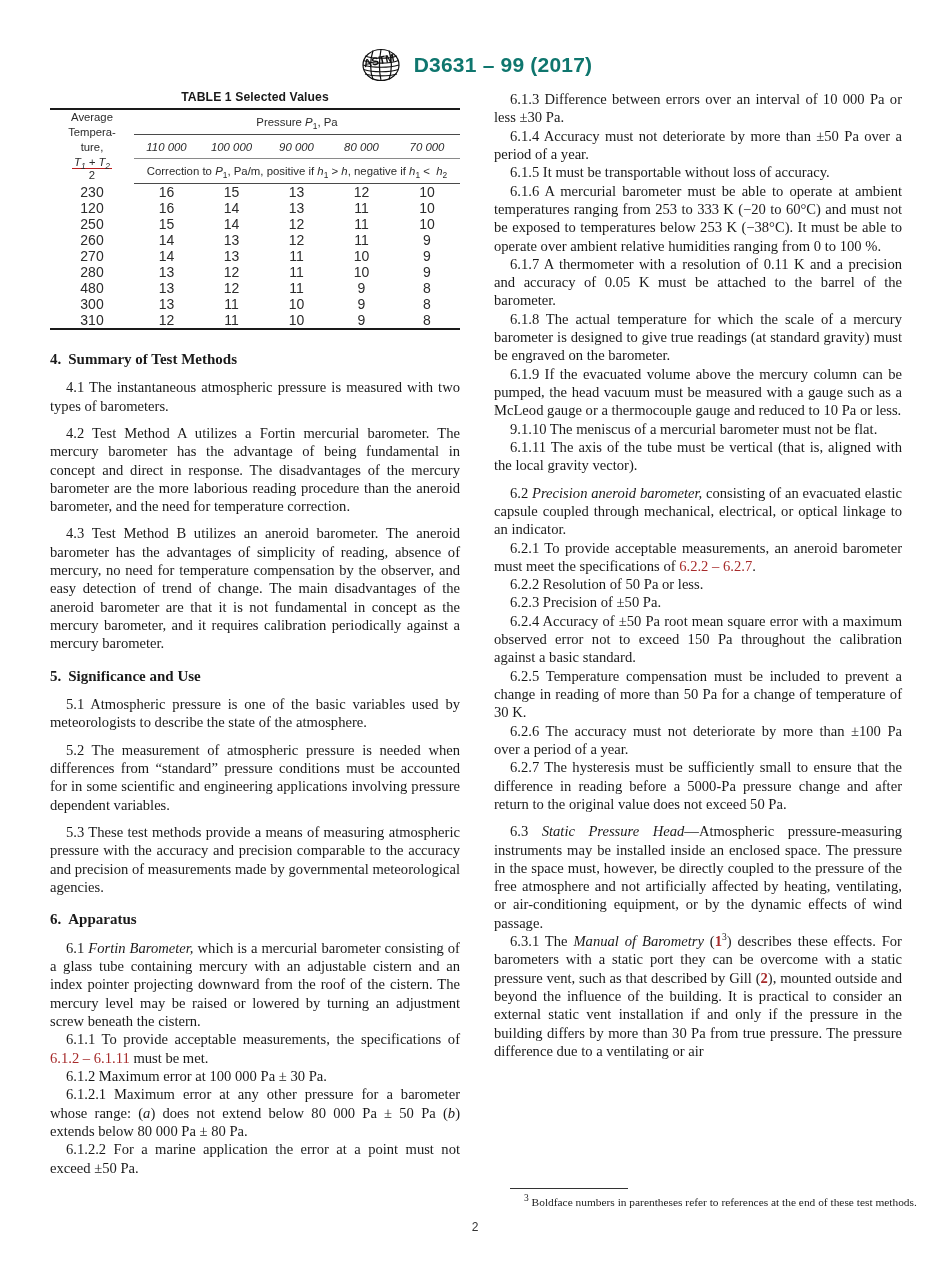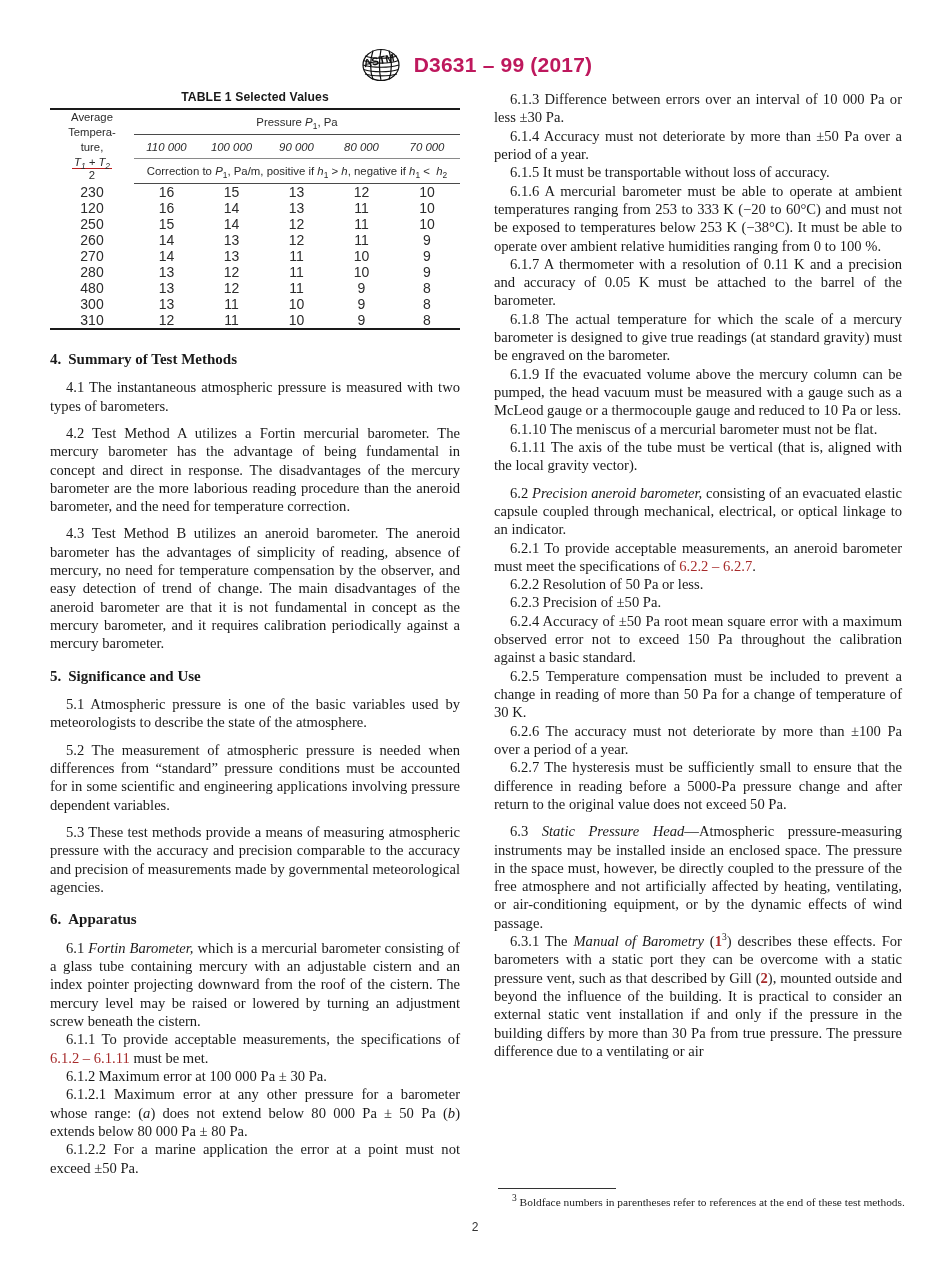--- a/index.html
+++ b/index.html
@@ -31,21 +31,21 @@
   #astm-logo {
     width: 46px;
     height: 34px;
     flex: 0 0 auto;
   }
   #header-title {
     font-family: "Liberation Sans", "DejaVu Sans", sans-serif;
     font-size: 21px;
     font-weight: bold;
     letter-spacing: 0.2px;
-    color: #be185d;
+    color: #0f766e;
   }
 
   
   #columns {
     position: absolute;
     top: 90px;
     left: 50px;
     width: 852px;
     height: 1120px;
     display: flex;
@@ -154,21 +154,21 @@
   tbody td {
     padding: 1.35px 0;
     font-size: 14px;
   }
   sub.s { font-size: 8.4px; vertical-align: sub; line-height: 0; }
   i.v { font-style: italic; }
 
   
   #footnote {
     position: absolute;
-    left: 4px;
+    left: 16px;
     bottom: 0;
     width: 410px;
   }
   #footnote-rule {
     width: 118px;
     border-top: 1px solid #333;
     margin-bottom: 6px;
   }
   #footnote-text {
     font-size: 11.4px;
@@ -354,21 +354,21 @@
   </div>
 
   <div class="column" id="right-column">
     <p class="para tight">6.1.3 Difference between errors over an interval of 10 000 Pa or less ±30 Pa.</p>
     <p class="para tight">6.1.4 Accuracy must not deteriorate by more than ±50 Pa over a period of a year.</p>
     <p class="para tight">6.1.5 It must be transportable without loss of accuracy.</p>
     <p class="para tight">6.1.6 A mercurial barometer must be able to operate at ambient temperatures ranging from 253 to 333 K (−20 to 60°C) and must not be exposed to temperatures below 253 K (−38°C). It must be able to operate over ambient relative humidities ranging from 0 to 100 %.</p>
     <p class="para tight">6.1.7 A thermometer with a resolution of 0.11 K and a precision and accuracy of 0.05 K must be attached to the barrel of the barometer.</p>
     <p class="para tight">6.1.8 The actual temperature for which the scale of a mercury barometer is designed to give true readings (at standard gravity) must be engraved on the barometer.</p>
     <p class="para tight">6.1.9 If the evacuated volume above the mercury column can be pumped, the head vacuum must be measured with a gauge such as a McLeod gauge or a thermocouple gauge and reduced to 10 Pa or less.</p>
-    <p class="para tight">6.1.10 The meniscus of a mercurial barometer must not be flat.</p>
+    <p class="para tight">9.1.10 The meniscus of a mercurial barometer must not be flat.</p>
     <p class="para tight">6.1.11 The axis of the tube must be vertical (that is, aligned with the local gravity vector).</p>
 
     <p class="para spaced"><span>6.2</span> <em class="it">Precision aneroid barometer,</em> <span>consisting of an evacuated elastic capsule coupled through mechanical, electrical, or optical linkage to an indicator.</span></p>
     <p class="para tight"><span>6.2.1 To provide acceptable measurements, an aneroid barometer must meet the specifications of </span><a class="red" href="#" style="text-decoration:none">6.2.2 – 6.2.7</a><span>.</span></p>
     <p class="para tight">6.2.2 Resolution of 50 Pa or less.</p>
     <p class="para tight">6.2.3 Precision of ±50 Pa.</p>
     <p class="para tight">6.2.4 Accuracy of ±50 Pa root mean square error with a maximum observed error not to exceed 150 Pa throughout the calibration against a basic standard.</p>
     <p class="para tight">6.2.5 Temperature compensation must be included to prevent a change in reading of more than 50 Pa for a change of temperature of 30 K.</p>
     <p class="para tight">6.2.6 The accuracy must not deteriorate by more than ±100 Pa over a period of a year.</p>
     <p class="para tight">6.2.7 The hysteresis must be sufficiently small to ensure that the difference in reading before a 5000-Pa pressure change and after return to the original value does not exceed 50 Pa.</p>

